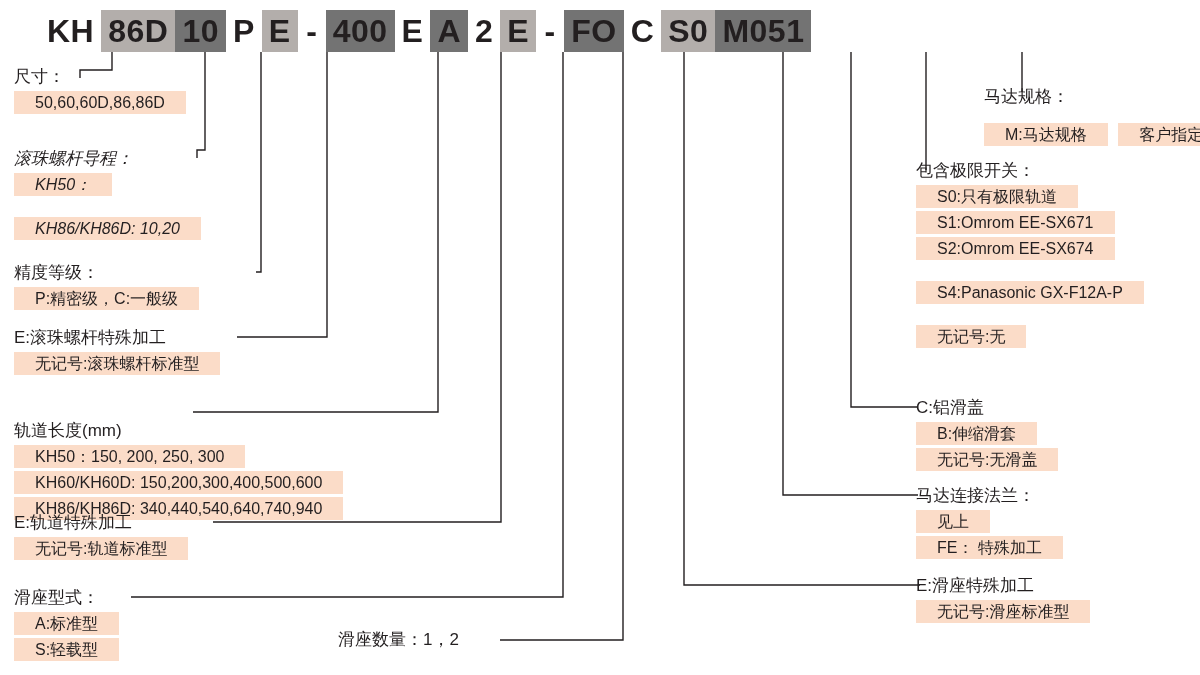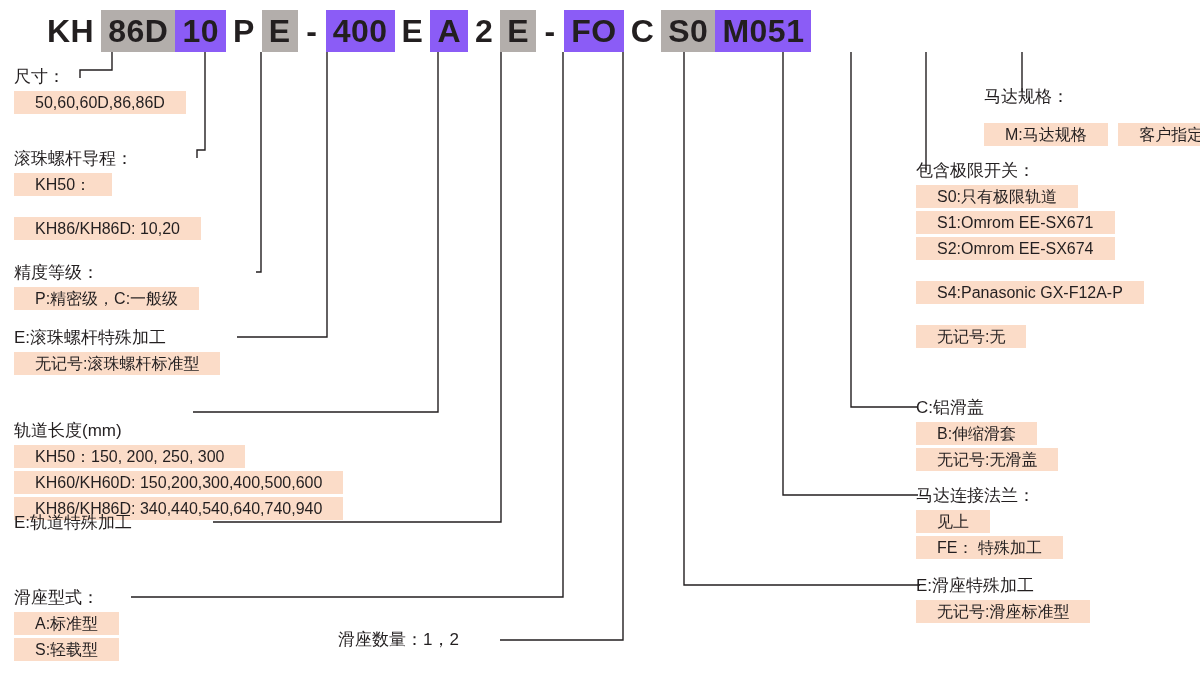--- a/index.html
+++ b/index.html
@@ -16,21 +16,21 @@
     position:absolute;left:40px;top:10px;height:42px;
     display:flex;align-items:stretch;
   }
   .code-cell{
     display:flex;align-items:center;justify-content:center;
     font-size:32px;font-weight:bold;letter-spacing:0.5px;
     padding:0 7px;min-width:28px;
     box-sizing:border-box;
   }
   .code-cell.grey{background:#b3aeab;}
-  .code-cell.light{background:#8b5cf6;}
+  .code-cell.light{background:#737373;}
   .code-cell.plain{background:transparent;}
   .code-cell.dash{font-weight:bold;}
 
   
   #lines{position:absolute;left:0;top:0;width:1200px;height:675px;pointer-events:none;}
 
   
   .ann{position:absolute;}
   .ann .title{
     font-size:17px;line-height:22px;white-space:nowrap;
@@ -91,21 +91,21 @@
 
     <path d="M1022,52 L1022,92"></path>
   </g>
 </svg>
 
 <div class="ann" style="left:14px;top:66px;">
   <div class="title">尺寸：</div>
   <div class="row">50,60,60D,86,86D</div>
 </div>
 
-<div class="ann" style="left:14px;top:148px;">
+<div class="ann" style="left:14px;top:148px;font-style:italic;">
   <div class="title">滚珠螺杆导程：</div>
   <div class="row">KH50：</div><br>
   <br>
   <div class="row">KH86/KH86D: 10,20</div>
 </div>
 
 <div class="ann" style="left:14px;top:262px;">
   <div class="title">精度等级：</div>
   <div class="row">P:精密级，C:一般级</div>
 </div>
@@ -117,20 +117,21 @@
 
 <div class="ann" style="left:14px;top:420px;">
   <div class="title">轨道长度(mm)</div>
   <div class="row">KH50：150, 200, 250, 300</div><br>
   <div class="row">KH60/KH60D: 150,200,300,400,500,600</div><br>
   <div class="row">KH86/KH86D: 340,440,540,640,740,940</div>
 </div>
 
 <div class="ann" style="left:14px;top:512px;">
   <div class="title">E:轨道特殊加工</div>
+  <div class="row">无记号:轨道标准型</div>
 </div>
 
 <div class="ann" style="left:14px;top:587px;">
   <div class="title">滑座型式：</div>
   <div class="row">A:标准型</div><br>
   <div class="row">S:轻载型</div>
 </div>
 
 <div class="ann" style="left:338px;top:629px;">
   <div class="title">滑座数量：1，2</div>

